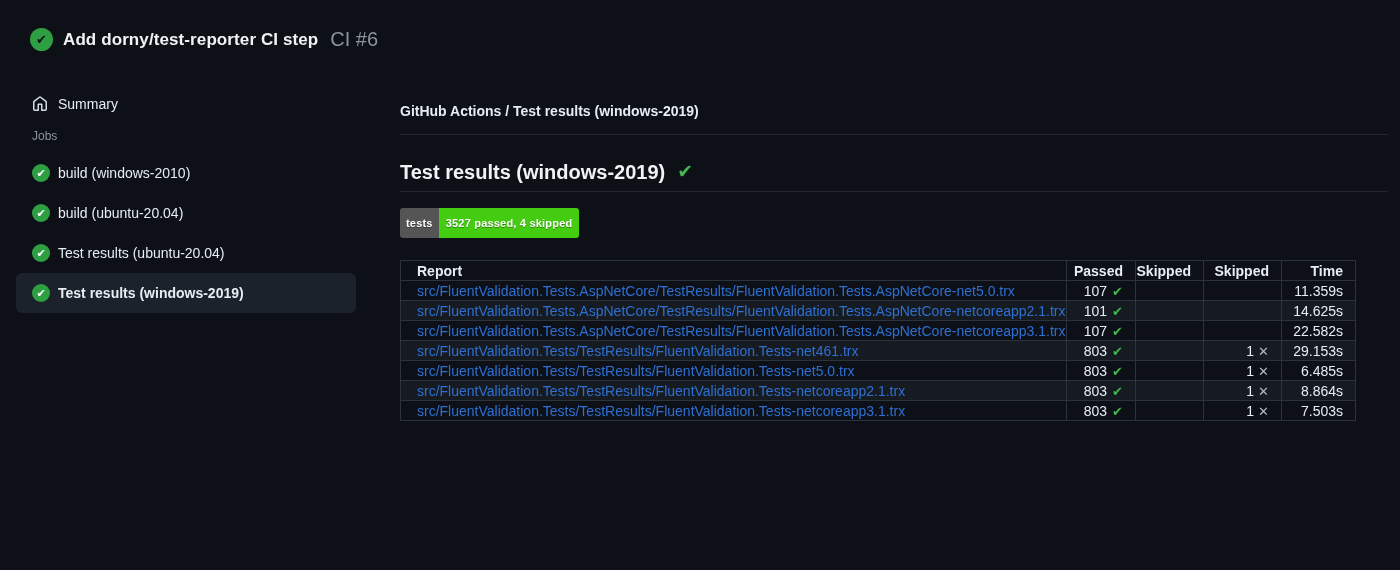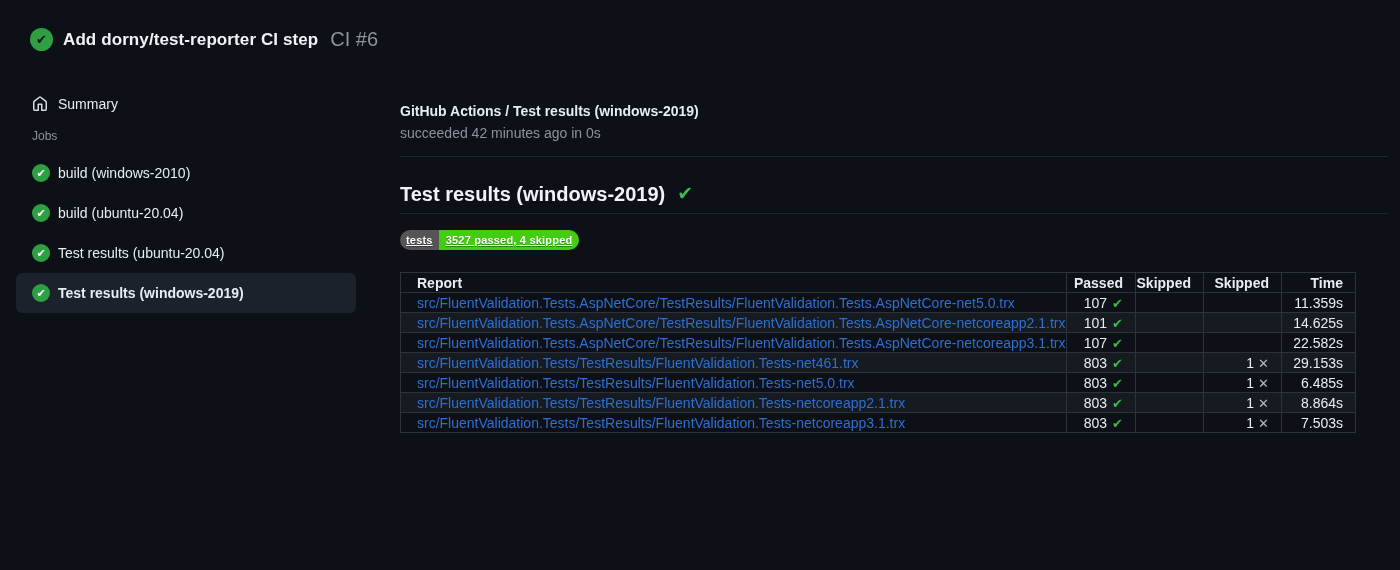--- a/index.html
+++ b/index.html
@@ -52,23 +52,23 @@
   .check-status { font-size:14px; color:#8b949e; margin-top:4px; line-height:18px; }
 
   .report-heading {
     display:flex; align-items:center; gap:12px;
     margin:24px 0 0; padding-bottom:6px; border-bottom:1px solid #21262d;
     font-size:20px; font-weight:700; line-height:26px; color:#f0f3f6;
   }
   .h2-check { color:var(--check-green,#3fb950); font-size:19px; font-weight:700; }
 
   .badge {
-    display:inline-flex; margin-top:16px; height:20px;
-    font-size:11px; font-weight:700; border-radius:10px; overflow:hidden;
-    color:#fff; text-shadow:0 1px 0 rgba(0,0,0,.35); letter-spacing:.2px;text-decoration:underline;
+    display:inline-flex; margin-top:16px; height:30px;
+    font-size:11px; font-weight:700; border-radius:3px; overflow:hidden;
+    color:#fff; text-shadow:0 1px 0 rgba(0,0,0,.35); letter-spacing:.2px;
   }
   .badge-label { background:var(--badge-label-bg,#555555); padding:0 6px; display:flex; align-items:center; }
   .badge-value { background:var(--badge-value-bg,#44cc11); padding:0 7px; display:flex; align-items:center; }
 
   table.results { margin-top:22px; border-collapse:collapse; width:955px; font-size:14px; table-layout:fixed; }
   .results th, .results td { border:1px solid #2d333b; height:20px; padding:0; color:#e6edf3; }
   .results th { font-weight:700; }
   .col-report { text-align:left; padding-left:16px !important; }
   .col-num { text-align:right; padding-right:12px !important; }
   .results tbody tr:nth-child(even) { background:#161b22; }
@@ -109,21 +109,20 @@
       <li class="job-item selected">
         <span class="job-check">✔</span>
         <span>Test results (windows-2019)</span>
       </li>
     </ul>
 </aside>
 
 <main class="main">
   <div class="check-header">
     <div class="check-title">GitHub Actions / Test results (windows-2019)</div>
-    <div class="check-status">succeeded 42 minutes ago in 0s</div>
   </div>
 
   <h2 class="report-heading">
     <span>Test results (windows-2019)</span>
     <span class="h2-check">✔</span>
   </h2>
 
   <div class="badge">
     <span class="badge-label">tests</span>
     <span class="badge-value">3527 passed, 4 skipped</span>

